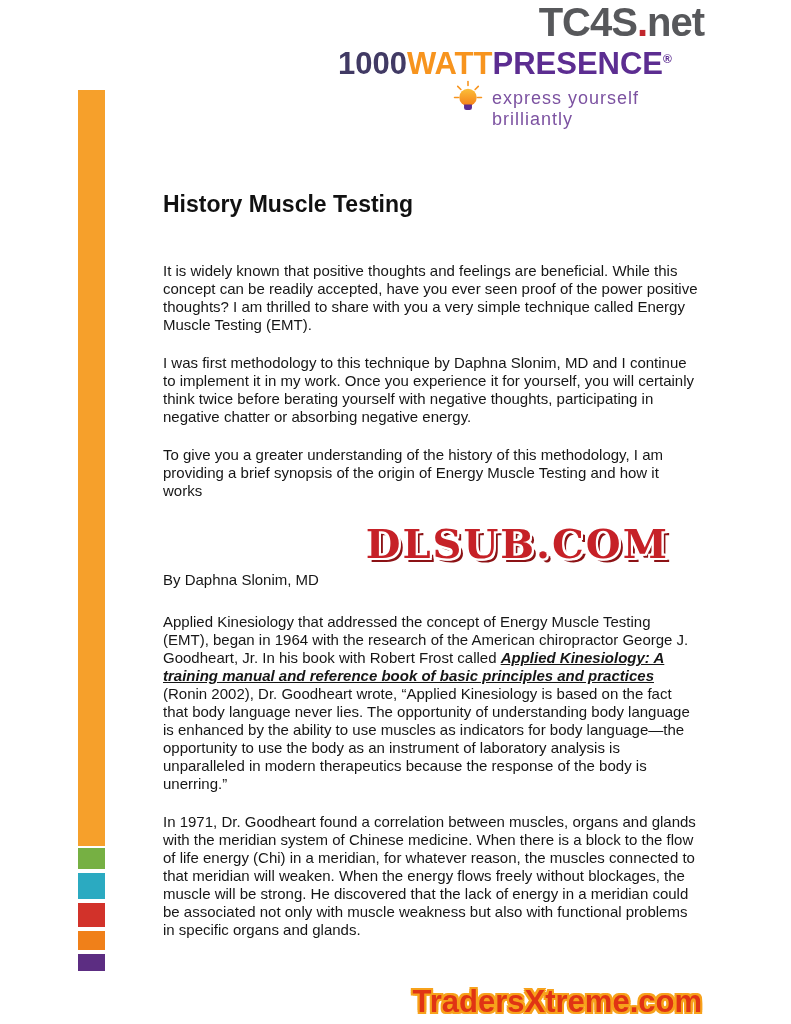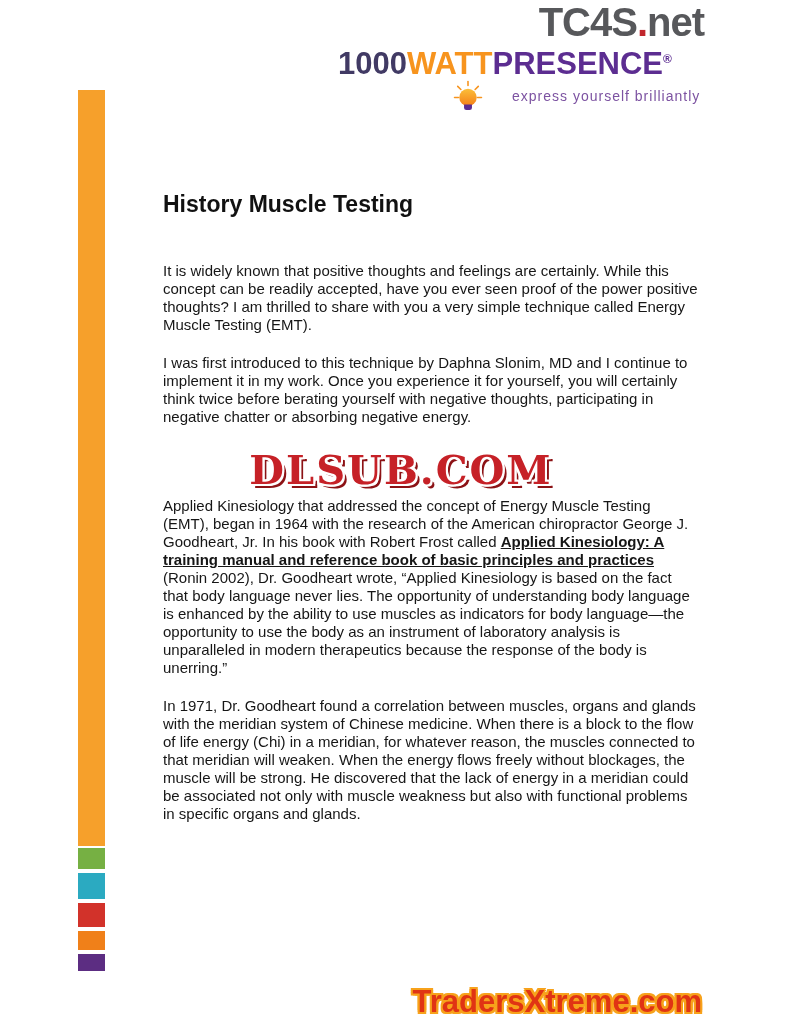--- a/index.html
+++ b/index.html
@@ -49,24 +49,23 @@
     position: absolute;
     left: 451px;
     top: 80px;
     width: 34px;
     height: 38px;
   }
   .tagline {
     position: absolute;
     left: 492px;
     top: 88px;
-    font-size: 14px;
+    font-size: 18px;
     color: var(--tagline_purple);
     letter-spacing: 1px;
-    margin-left: 20px;
   }
 
   
   .bar {
     position: absolute;
     left: 78px;
     width: 27px;
   }
   .bar-main { top: 90px; height: 756px; background: var(--orange_bar); }
   .seg-green  { top: 848px; height: 21px; background: var(--seg_green); }
@@ -102,27 +101,28 @@
     line-height: 28px;
     color: #111111;
   }
   .byline {
     font-size: 15px;
     line-height: 18px;
     margin: 0 0 24px 0;
     color: #161616;
   }
   .book {
+    font-style: italic;
     font-weight: 700;
     text-decoration: underline;
   }
 
   
   .stamp {
-    text-align: center;
+    text-align: right;
     transform: translateX(-30px);
     margin: 2px 0 4px 0;
     font-family: "DejaVu Serif", serif;
     font-size: 40px;
     font-weight: 800;
     letter-spacing: 2px;
     color: var(--stamp_red);
     text-shadow:
       -2px -2px 0 #ffffff, 2px -2px 0 #ffffff,
       -2px  2px 0 #ffffff, 2px  2px 0 #ffffff,
@@ -190,22 +190,24 @@
 
   <div class="bar bar-main"></div>
   <div class="bar seg-green"></div>
   <div class="bar seg-teal"></div>
   <div class="bar seg-red"></div>
   <div class="bar seg-orange"></div>
   <div class="bar seg-purple"></div>
 
   <div class="content">
     <h1>History Muscle Testing</h1>
-    <p>It is widely known that positive thoughts and feelings are certainly.  While this concept can be readily accepted, have you ever seen proof of the power positive thoughts?  I am thrilled to share with you a very simple technique called Energy Muscle Testing (EMT).</p>
-    <p>I was first introduced to this technique by Daphna Slonim, MD and I continue to implement it in my work.  Once you experience it for yourself, you will certainly think twice before berating yourself with negative thoughts, participating in negative chatter or absorbing negative energy.</p>
+    <p>It is widely known that positive thoughts and feelings are beneficial.  While this concept can be readily accepted, have you ever seen proof of the power positive thoughts?  I am thrilled to share with you a very simple technique called Energy Muscle Testing (EMT).</p>
+    <p>I was first methodology to this technique by Daphna Slonim, MD and I continue to implement it in my work.  Once you experience it for yourself, you will certainly think twice before berating yourself with negative thoughts, participating in negative chatter or absorbing negative energy.</p>
+    <p>To give you a greater understanding of the history of this methodology, I am providing a brief synopsis of the origin of Energy Muscle Testing and how it works</p>
     <div class="stamp">DLSUB.COM</div>
+    <div class="byline">By Daphna Slonim, MD</div>
     <p><span>Applied Kinesiology that addressed the concept of Energy Muscle Testing (EMT), began in 1964 with the research of the American chiropractor George J. Goodheart, Jr. In his book with Robert Frost called </span><span class="book">Applied Kinesiology: A training manual and reference book of basic principles and practices</span><span> (Ronin 2002), Dr. Goodheart wrote, “Applied Kinesiology is based on the fact that body language never lies. The opportunity of understanding body language is enhanced by the ability to use muscles as indicators for body language—the opportunity to use the body as an instrument of laboratory analysis is unparalleled in modern therapeutics because the response of the body is unerring.”</span></p>
     <p>In 1971, Dr. Goodheart found a correlation between muscles, organs and glands with the meridian system of Chinese medicine. When there is a block to the flow of life energy (Chi) in a meridian, for whatever reason, the muscles connected to that meridian will weaken.  When the energy flows freely without blockages, the muscle will be strong. He discovered that the lack of energy in a meridian could be associated not only with muscle weakness but also with functional problems in specific organs and glands.</p>
   </div>
 
   <div class="watermark">TradersXtreme.com</div>
 
 </div>
 
 </body></html>

